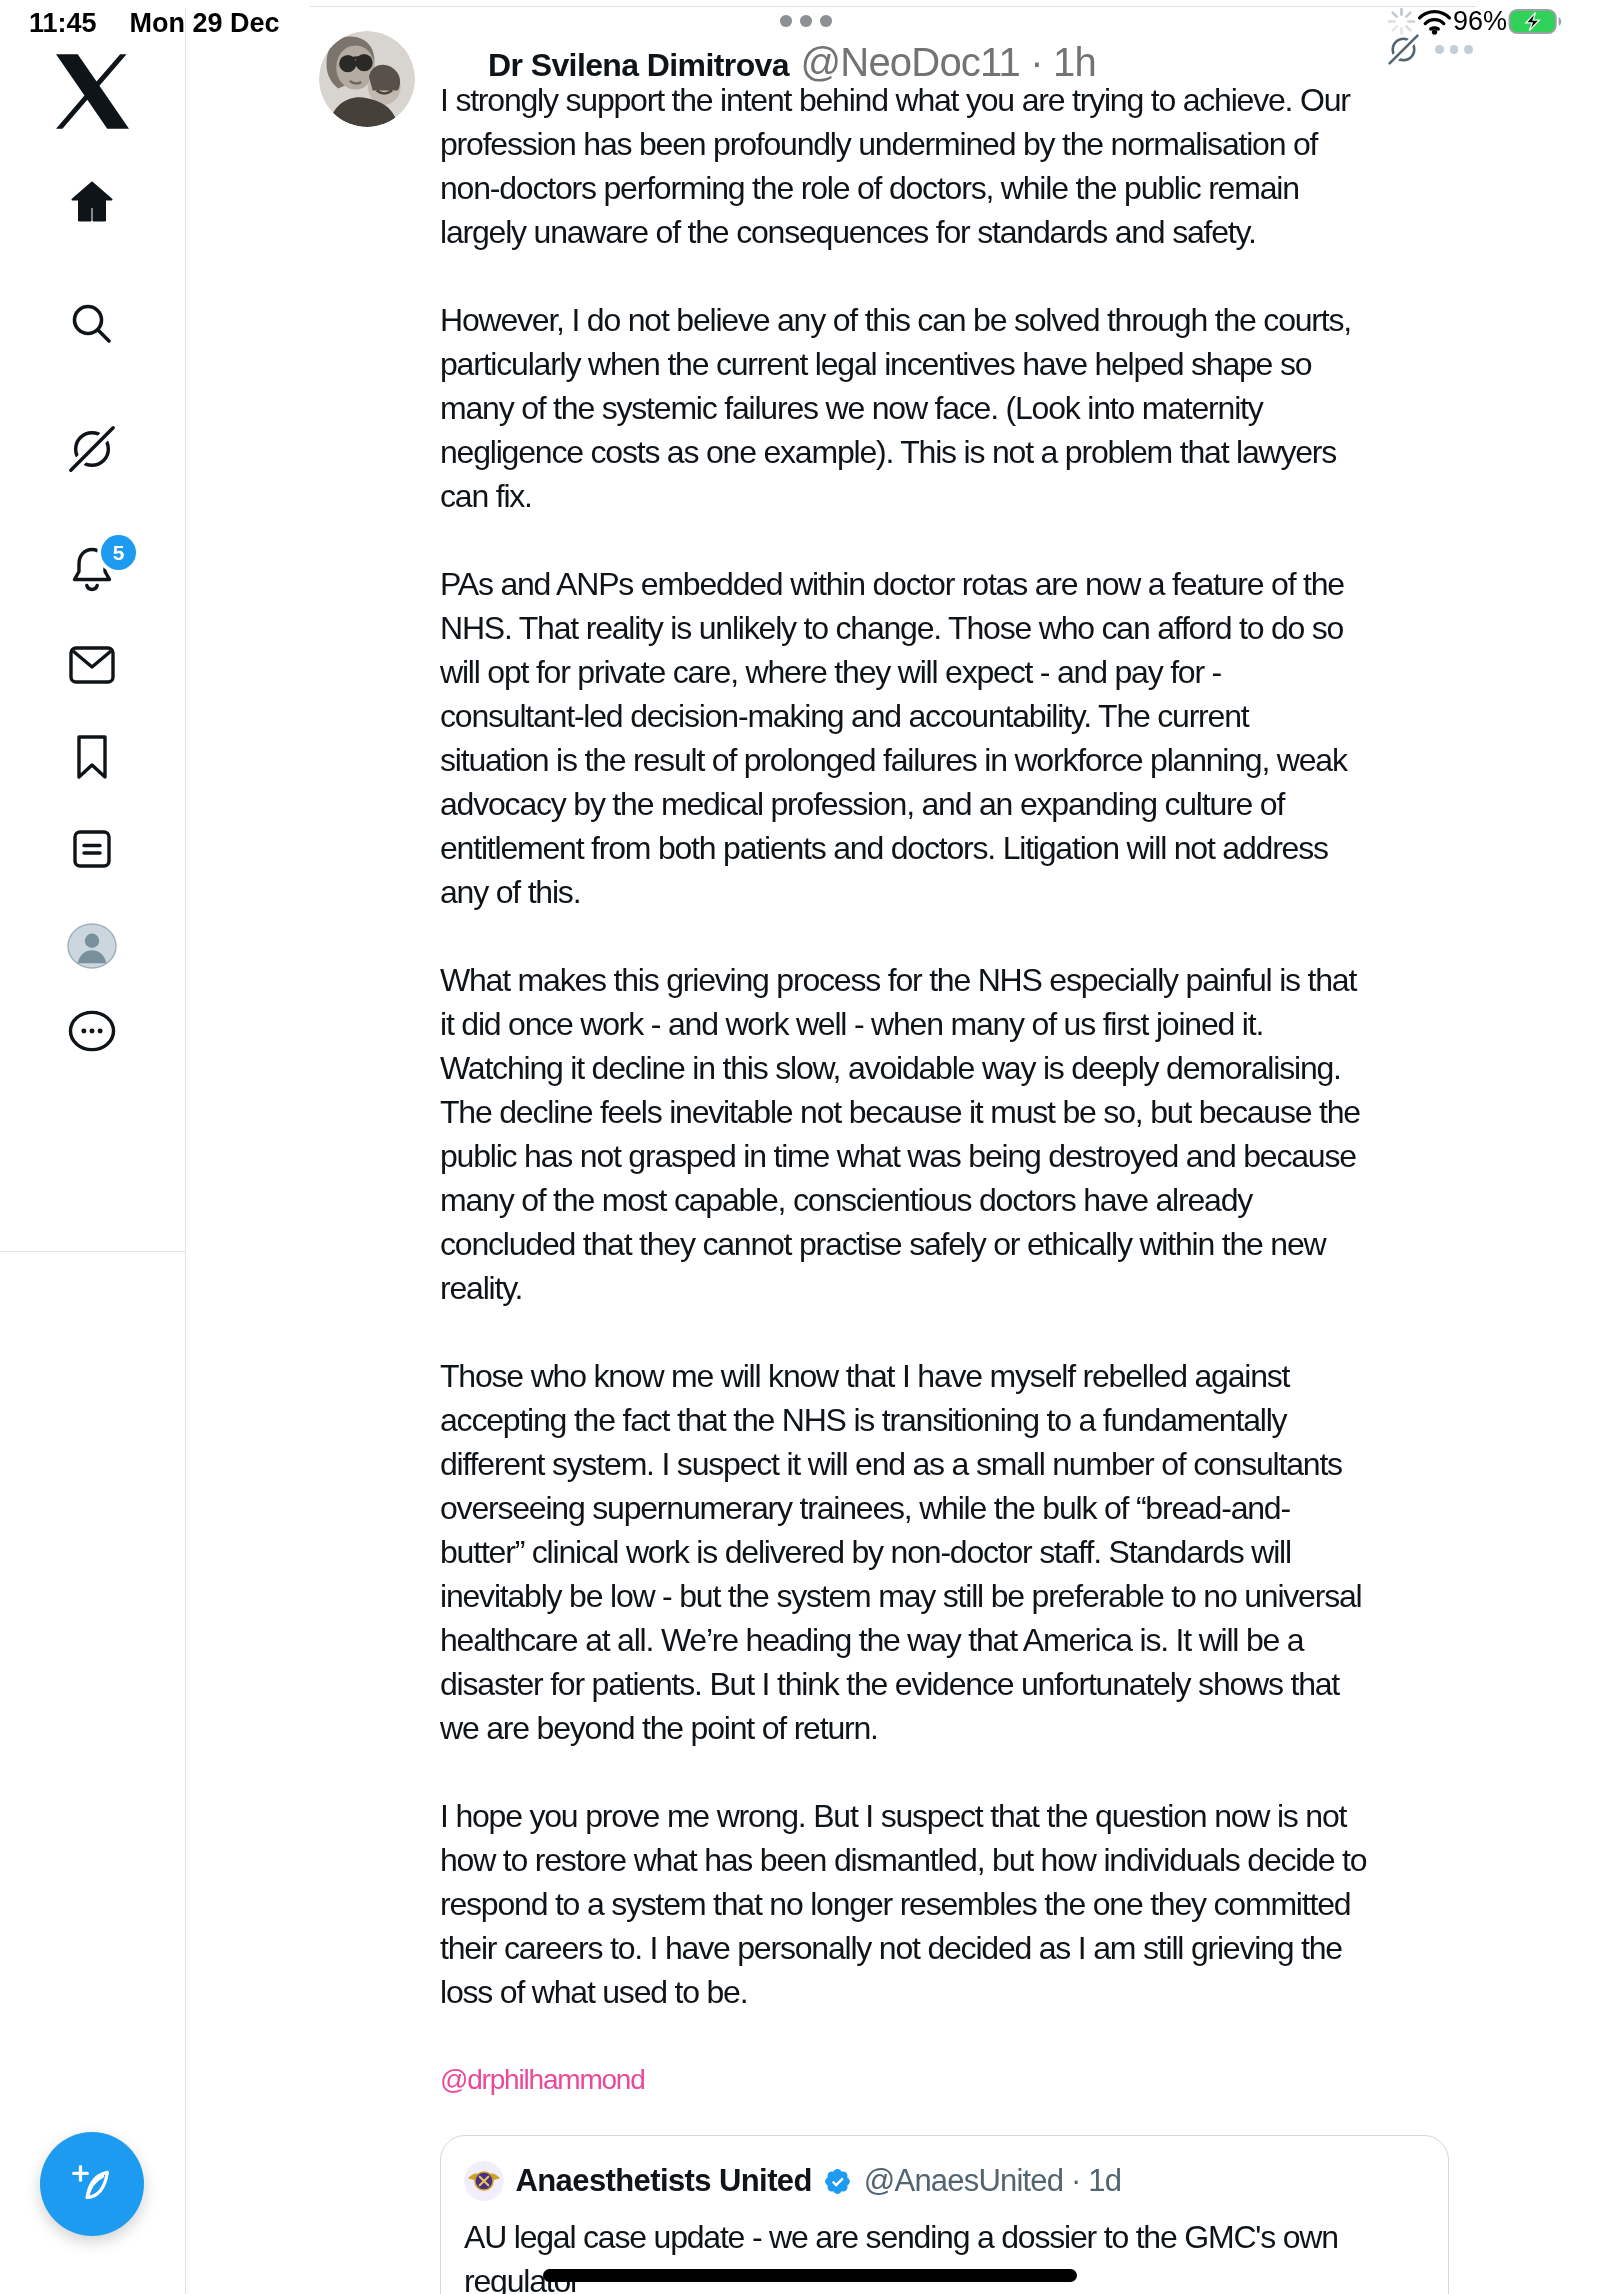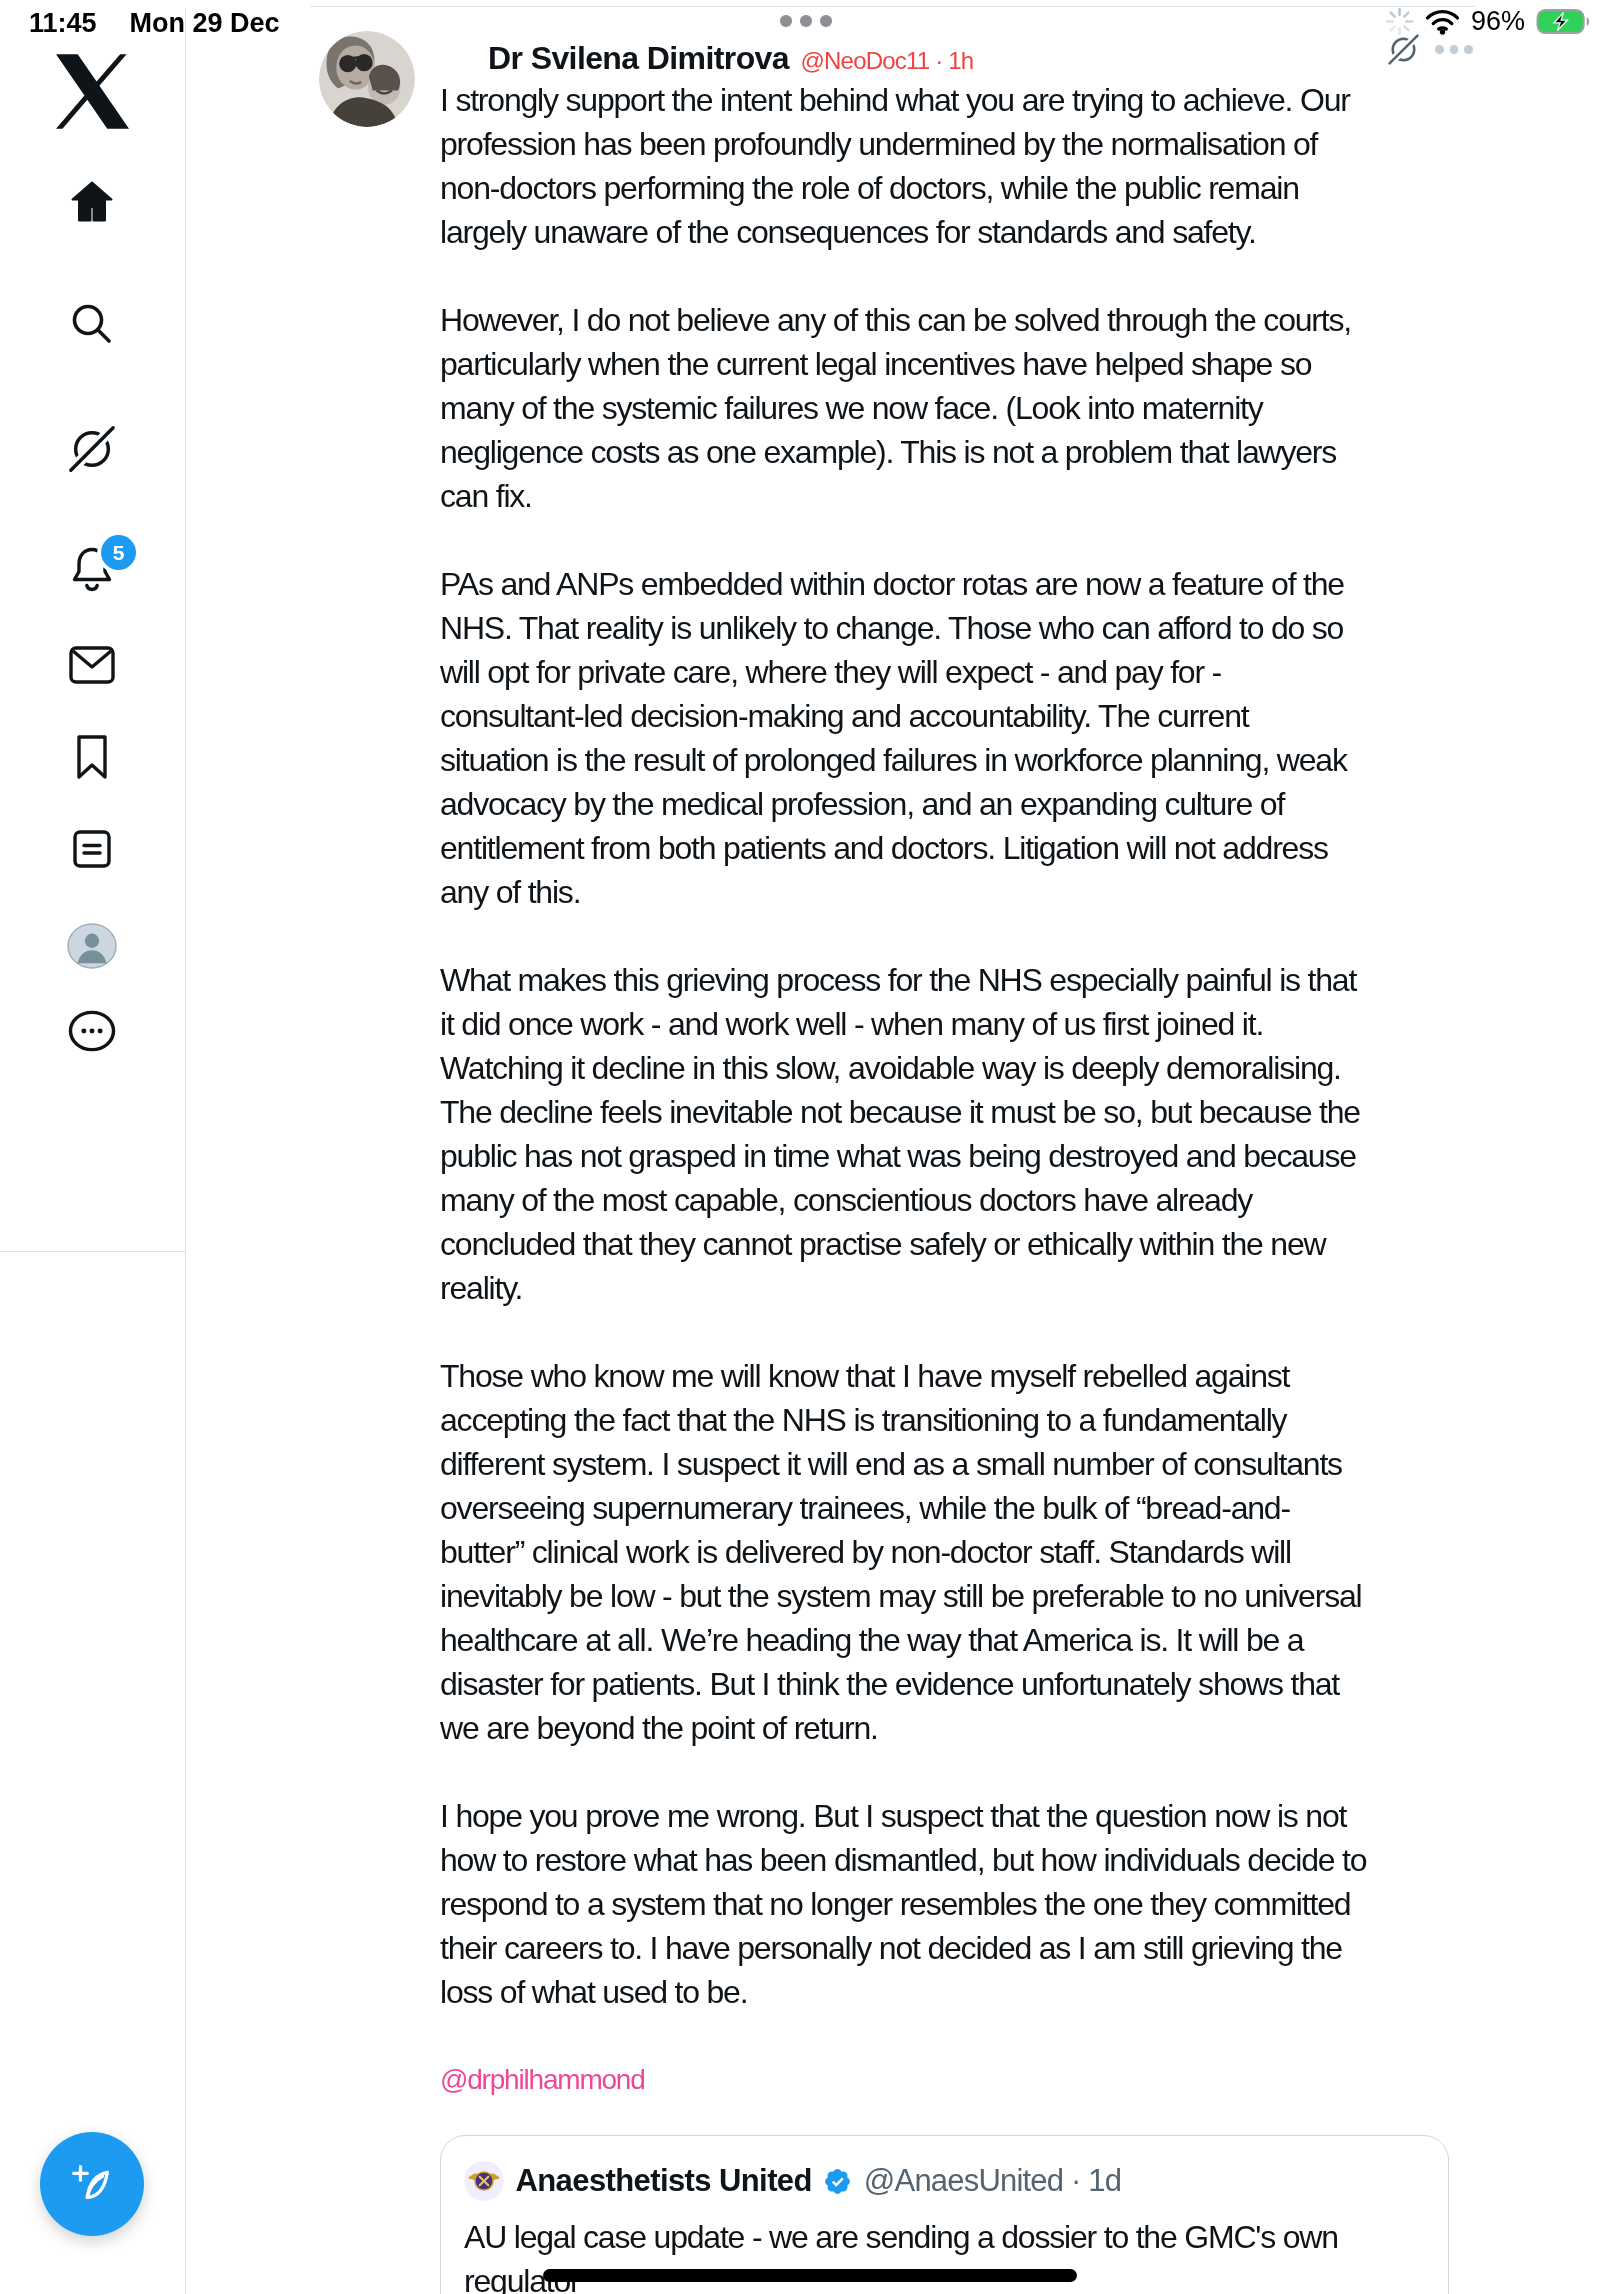--- a/index.html
+++ b/index.html
@@ -4,21 +4,21 @@
 <style>
   html,body{margin:0;padding:0;}
   body{
     width:1602px;height:2294px;position:relative;background:#ffffff;
     font-family:"Liberation Sans","DejaVu Sans",sans-serif;
     color:#0f1419;overflow:hidden;
   }
   .abs{position:absolute;}
   
   .status-left{left:29px;top:7.7px;font-size:27px;font-weight:600;color:#000;display:flex;gap:33px;letter-spacing:0;}
-  .status-right{right:10px;top:5.8px;display:flex;align-items:center;gap:11px;}
+  .status-right{right:38px;top:5.8px;display:flex;align-items:center;gap:1px;}
   .pct{font-size:27px;font-weight:500;color:#000;}
   .mt-dots{left:780px;top:15.4px;display:flex;gap:8.6px;}
   .mt-dots span{width:11.5px;height:11.5px;border-radius:50%;background:#8d9095;display:block;}
   
   .top-divider{left:310px;top:5.8px;width:1166px;height:0;border-top:1.9px solid #dbe2e8;}
   .rail-divider{left:185px;top:7.7px;width:0;height:2286px;border-left:1.9px solid #dde4e9;}
   .rail-bottom-divider{left:0;top:1251px;width:186px;height:0;border-top:1.9px solid #dde4e9;}
   
   .rail-item{width:92px;height:92px;display:flex;align-items:center;justify-content:center;position:absolute;left:46px;cursor:pointer;}
   .badge{
@@ -28,21 +28,21 @@
   }
   .fab{
     position:absolute;left:40px;top:2132px;width:104px;height:104px;border-radius:50%;
     background:#1d9bf0;display:flex;align-items:center;justify-content:center;
     box-shadow:0 5.8px 15.4px rgba(0,0,0,.18);cursor:pointer;
   }
   
   .avatar{position:absolute;left:319px;top:31px;width:96px;height:96px;border-radius:50%;overflow:hidden;}
   .tweet-header{position:absolute;left:440px;top:40px;display:flex;align-items:baseline;gap:11.5px;white-space:nowrap;margin-left:48px;}
   .t-name{font-size:32px;font-weight:700;letter-spacing:-0.6px;color:#0f1419;}
-  .t-handle{font-size:24px;color:#ef4444;letter-spacing:-0.8px;}
+  .t-handle{font-size:40px;color:#737373;letter-spacing:-0.8px;}
   .tweet-actions{position:absolute;left:1387px;top:33px;display:flex;align-items:center;gap:15.4px;}
   .more-dots{display:flex;gap:5.8px;}
   .more-dots span{width:8.6px;height:8.6px;border-radius:50%;background:#c2cdd5;display:block;}
   .tweet-body{position:absolute;left:440px;top:78px;width:1047px;}
   .tweet-body p{
     margin:0 0 44px 0;font-size:32px;line-height:44px;letter-spacing:-1.2px;
     color:#0f1419;white-space:pre-line;
   }
   .mention{font-size:28px;line-height:44px;letter-spacing:-1.2px;color:#ec4899;text-decoration:none;display:inline-block;}
   

